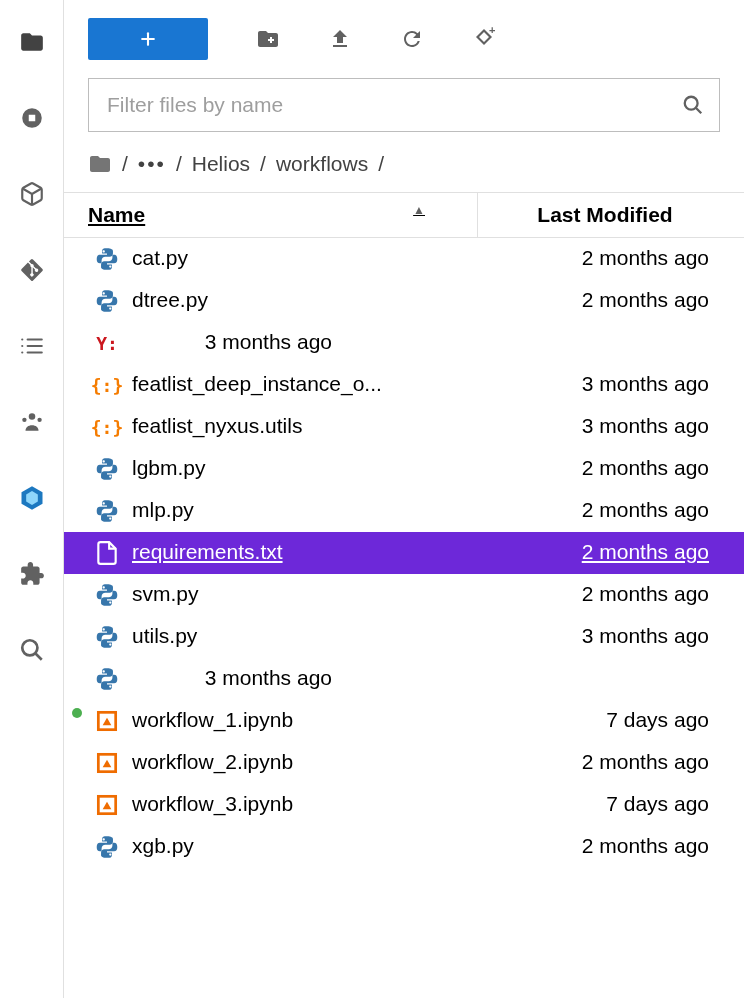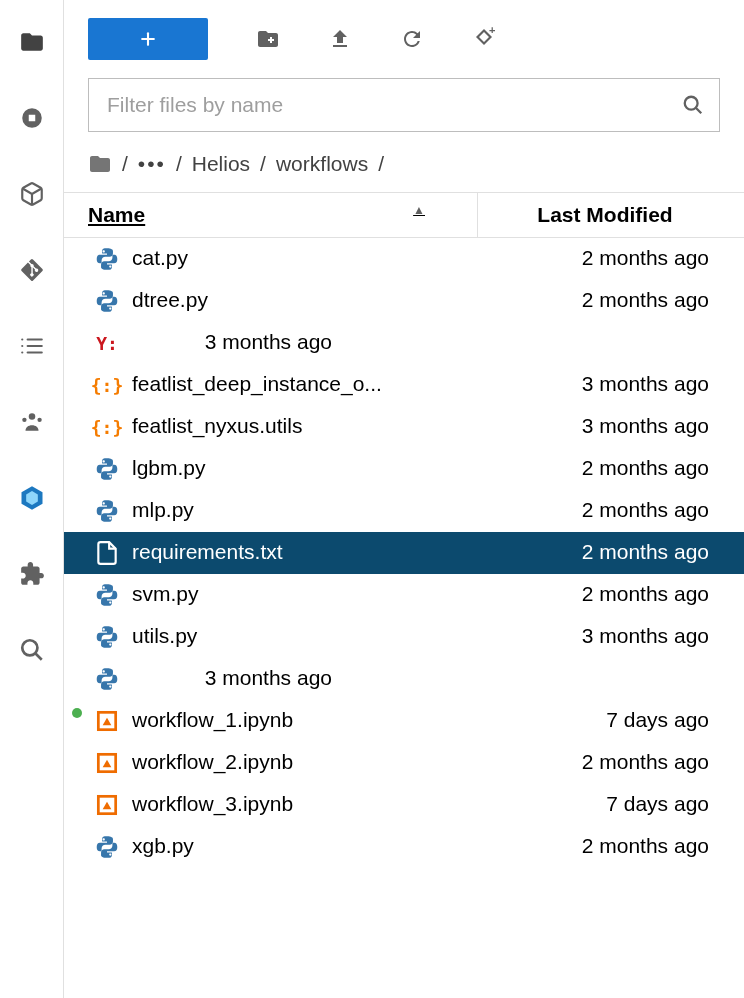--- a/index.html
+++ b/index.html
@@ -127,22 +127,23 @@
     }
     .file-row {
       display: flex;
       align-items: flex-start;
       padding: 8px 35px 8px 20px;
       font-size: 21px;
       cursor: pointer;
       position: relative;
     }
     .file-row.selected {
-      background: #0c4a6e;
+      background: #6d28d9;
       color: #fff;
+      text-decoration: underline;
     }
     .file-row .status-dot {
       width: 10px;
       height: 10px;
       border-radius: 50%;
       background: #4caf50;
       position: absolute;
       left: 8px;
     }
     .file-icon {

